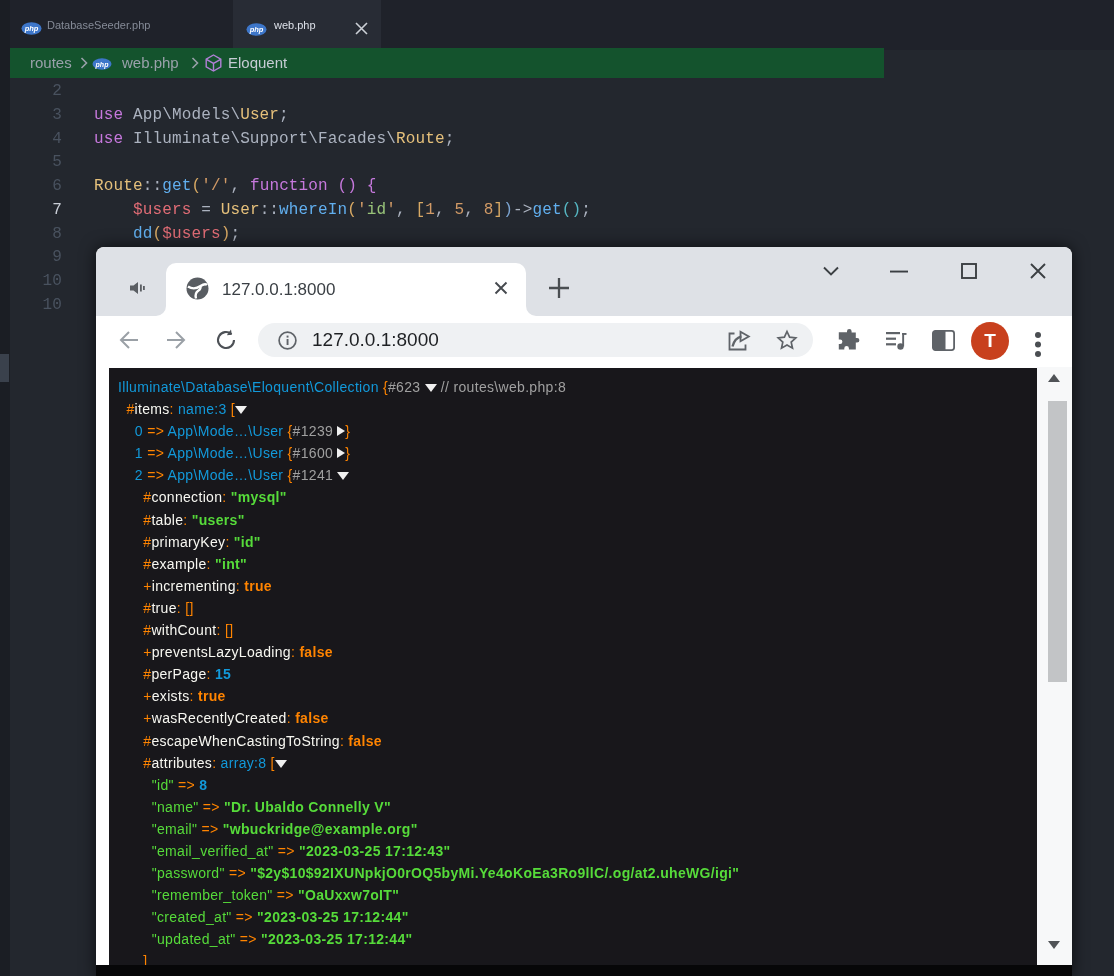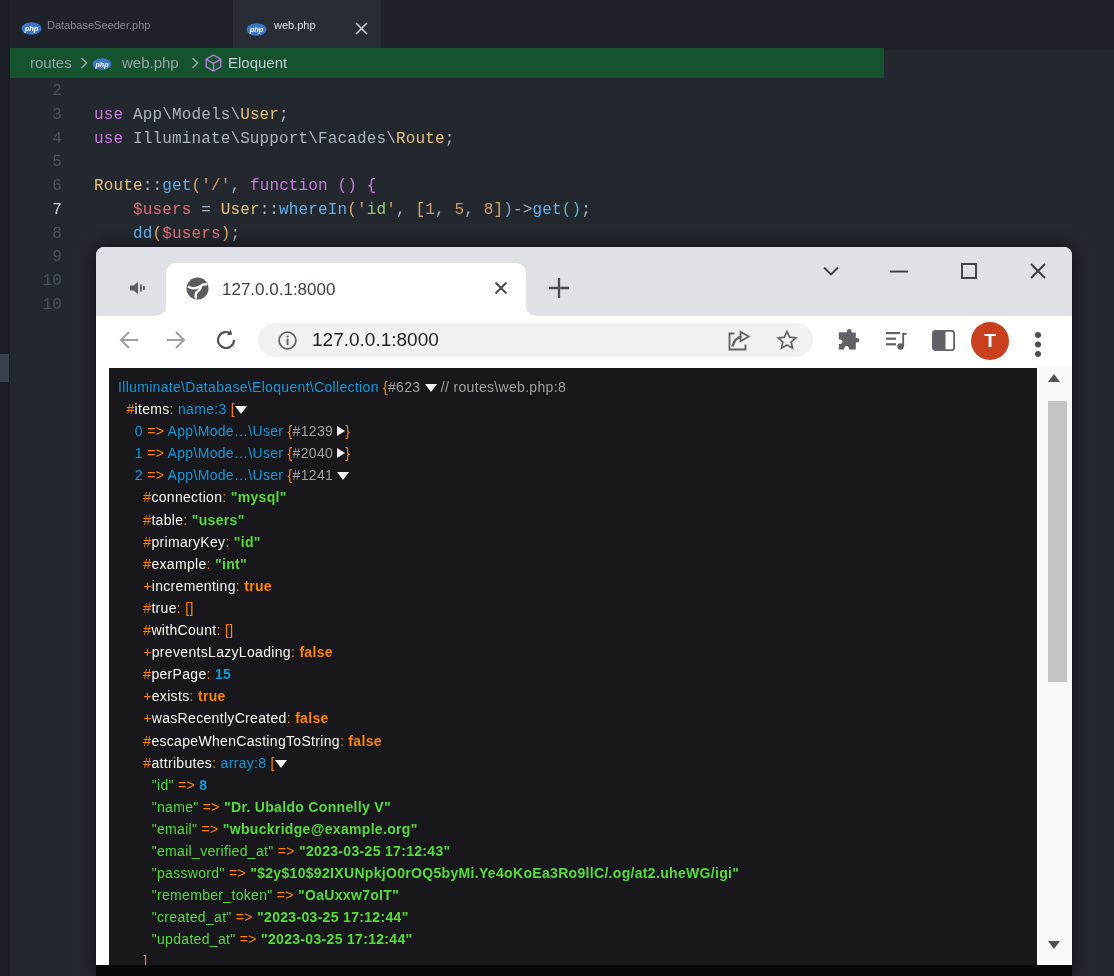--- a/index.html
+++ b/index.html
@@ -210,21 +210,21 @@
     <circle cx="4" cy="4" r="3" fill="#4a4e52"></circle>
       <circle cx="4" cy="13.5" r="3" fill="#4a4e52"></circle>
       <circle cx="4" cy="23" r="3" fill="#4a4e52"></circle>
   </svg>
 
   <div class="abs" id="content"></div>
   <div class="abs" id="dump">
       <pre><span class="b">Illuminate\Database\Eloquent\Collection</span> {<span class="gy">#623</span> <i class="tv"></i> <span class="gy">// routes\web.php:8</span>
   #<span class="w">items</span>: <span class="b">name:3</span> [<i class="tv"></i>
     <span class="b">0</span> =&gt; <span class="b">App\Mode…\User</span> {<span class="gy">#1239</span> <i class="tr"></i>}
-    <span class="b">1</span> =&gt; <span class="b">App\Mode…\User</span> {<span class="gy">#2040</span> <i class="tr"></i>}
+    <span class="b">1</span> =&gt; <span class="b">App\Mode…\User</span> {<span class="gy">#1600</span> <i class="tr"></i>}
     <span class="b">2</span> =&gt; <span class="b">App\Mode…\User</span> {<span class="gy">#1241</span> <i class="tv"></i>
       #<span class="w">connection</span>: <span class="st">"mysql"</span>
       #<span class="w">table</span>: <span class="st">"users"</span>
       #<span class="w">primaryKey</span>: <span class="st">"id"</span>
       #<span class="w">example</span>: <span class="st">"int"</span>
       +<span class="w">incrementing</span>: <span class="ob">true</span>
       #<span class="w">true</span>: []
       #<span class="w">withCount</span>: []
       +<span class="w">preventsLazyLoading</span>: <span class="ob">false</span>
       #<span class="w">perPage</span>: <span class="bb">15</span>

